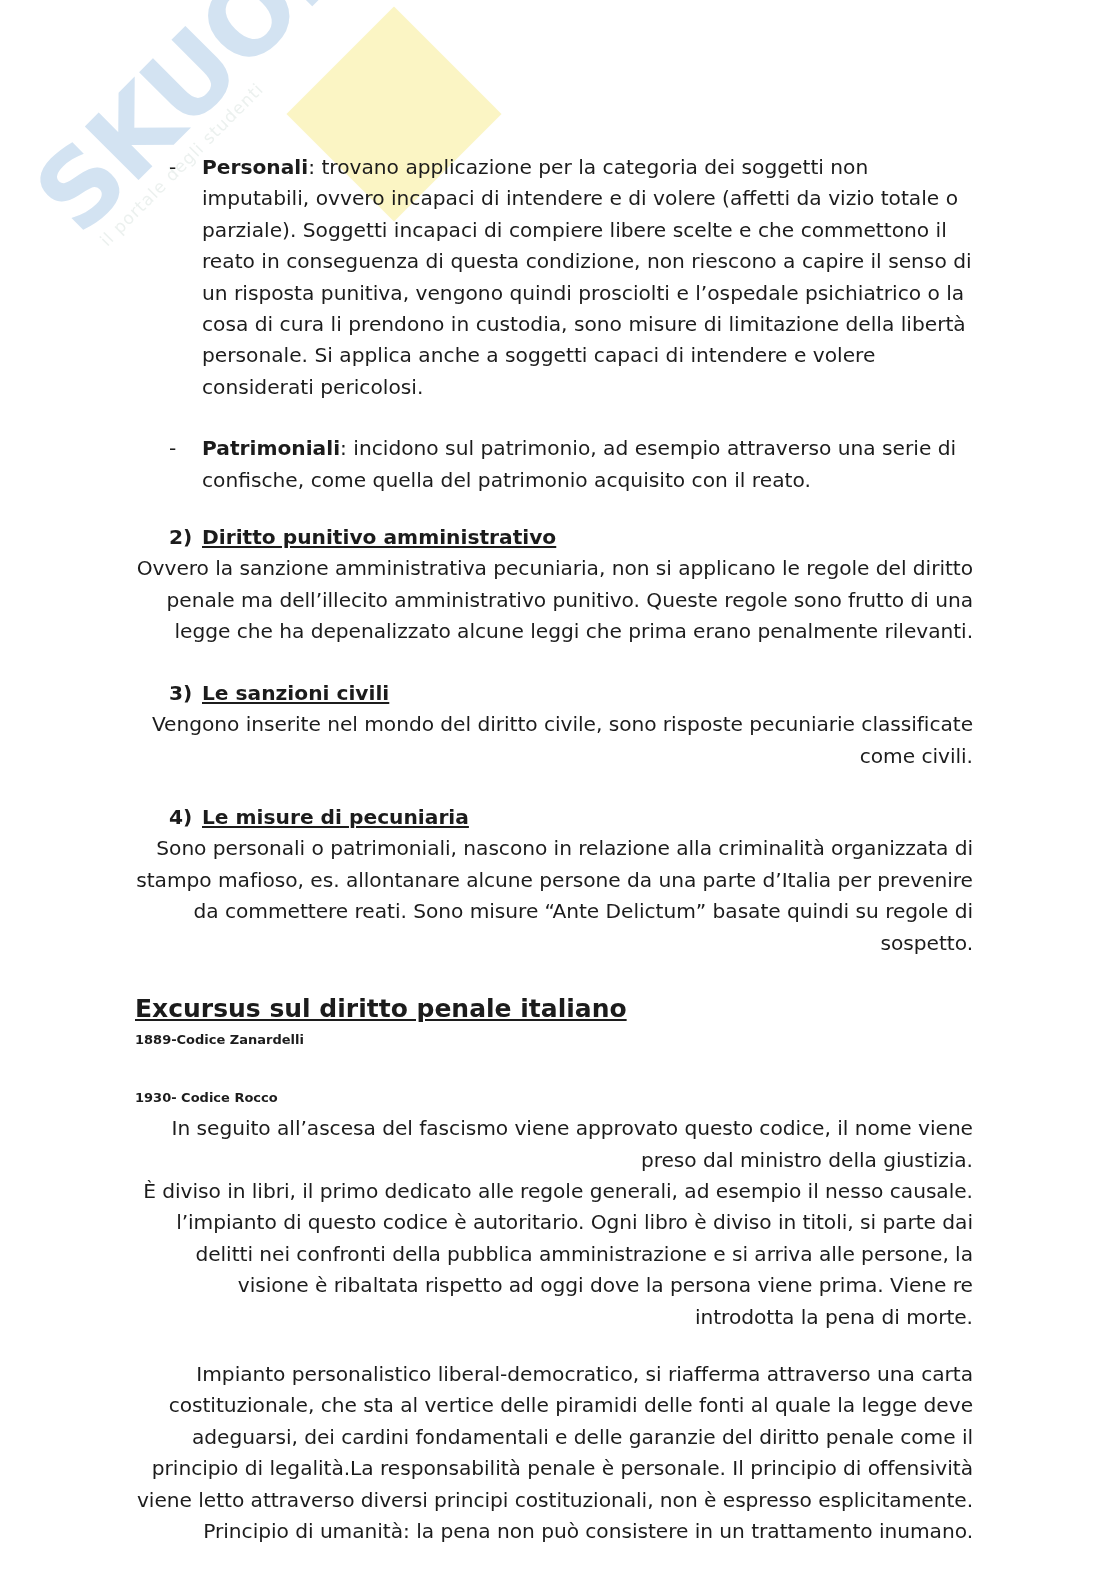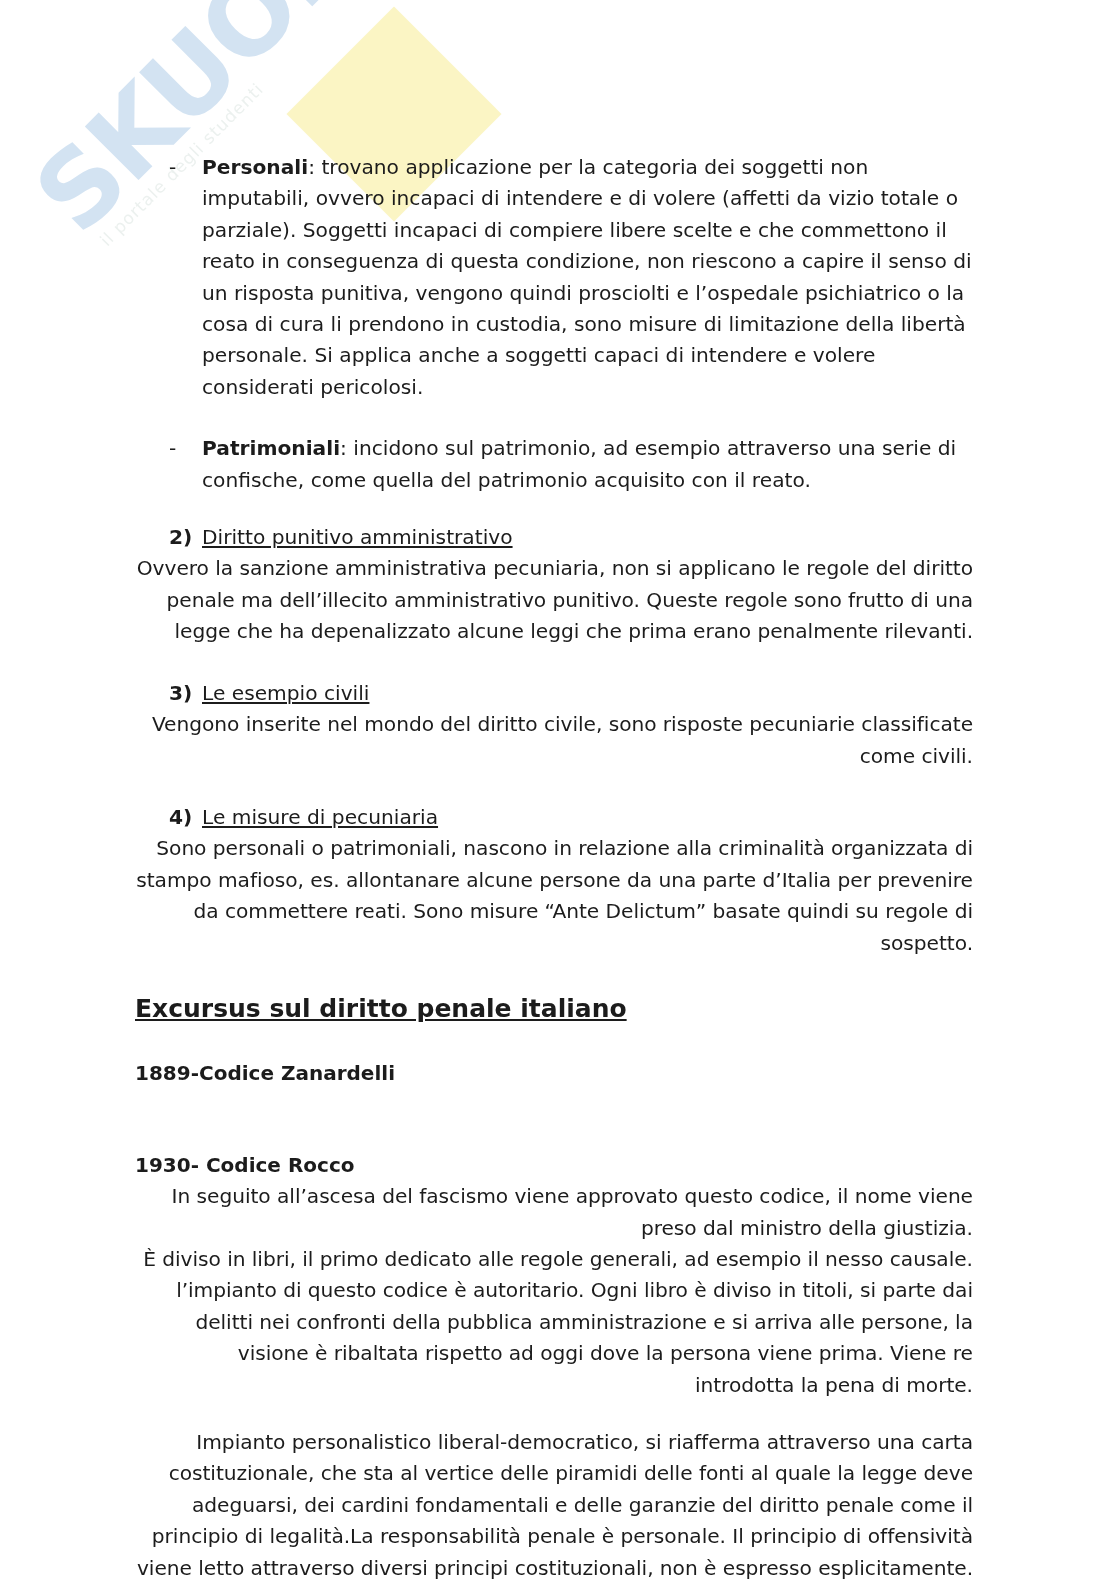--- a/index.html
+++ b/index.html
@@ -117,40 +117,39 @@
   }
   .num-item .num {
     position: absolute;
     left: 34px;
     top: 0;
     font-weight: 700;
     font-size: 20.2px;
     line-height: 31.4px;
   }
   .num-item .num-label {
-    font-weight: 400;
+    font-weight: 700;
     text-decoration: underline;
     text-underline-offset: 2px;
   }
 
   .sec-underline {
     font-size: 25px;
     line-height: 31.4px;
     font-weight: 700;
     text-decoration: underline;
     text-underline-offset: 2px;
     color: #1c1c1c;
   }
 
   .sec-bold {
-    font-size: 20px;
-    line-height: 31.4px;
-    font-weight: 700;
-    color: #1c1c1c;
-    margin-top: 34px;
+    font-size: 13px;
+    line-height: 31.4px;
+    font-weight: 700;
+    color: #1c1c1c;
   }
   .gap-m  { height: 26px; }
   .gap-l  { height: 30px; }
   .gap-xl { height: 34px; }
 </style>
 </head>
 <body>
 
 <div class="page">
 
@@ -175,21 +174,21 @@
     <div class="gap-m"></div>
 
     <div class="num-item">
       <span class="num">2)</span><span class="num-label">Diritto punitivo amministrativo</span>
     </div>
     <div class="para">Ovvero la sanzione amministrativa pecuniaria, non si applicano le regole del diritto penale ma dell’illecito amministrativo punitivo. Queste regole sono frutto di una legge che ha depenalizzato alcune leggi che prima erano penalmente rilevanti.</div>
 
     <div class="gap-l"></div>
 
     <div class="num-item">
-      <span class="num">3)</span><span class="num-label">Le esempio civili</span>
+      <span class="num">3)</span><span class="num-label">Le sanzioni civili</span>
     </div>
     <div class="para">Vengono inserite nel mondo del diritto civile, sono risposte pecuniarie classificate come civili.</div>
 
     <div class="gap-l"></div>
 
     <div class="num-item">
       <span class="num">4)</span><span class="num-label">Le misure di pecuniaria</span>
     </div>
     <div class="para">Sono personali o patrimoniali, nascono in relazione alla criminalità organizzata di stampo mafioso, es. allontanare alcune persone da una parte d’Italia per prevenire da commettere reati. Sono misure “Ante Delictum” basate quindi su regole di sospetto.</div>
 

